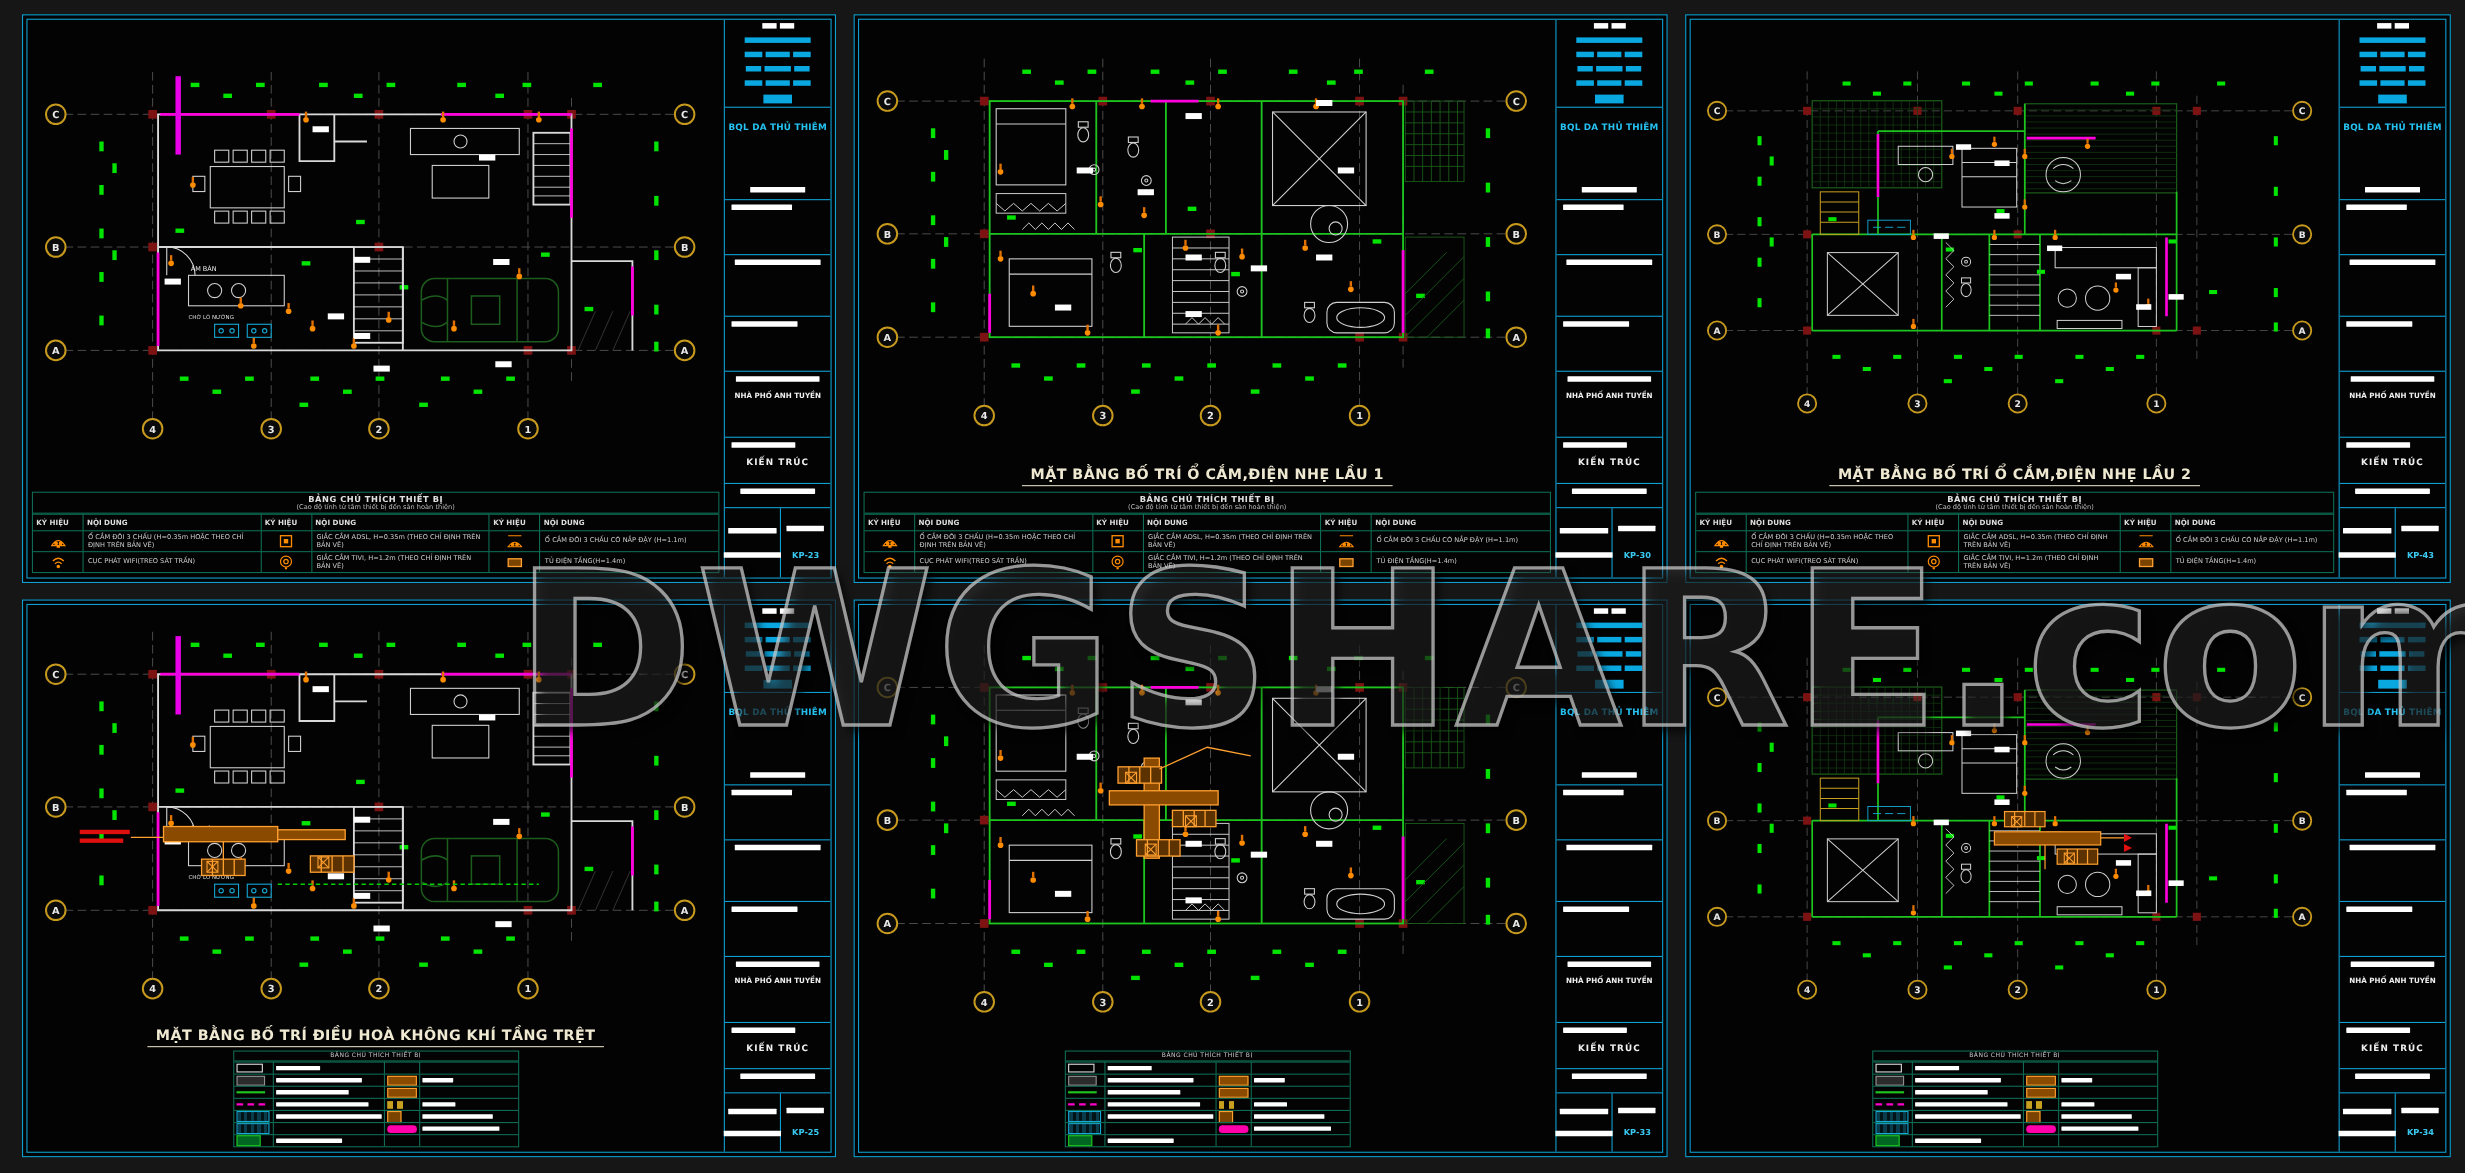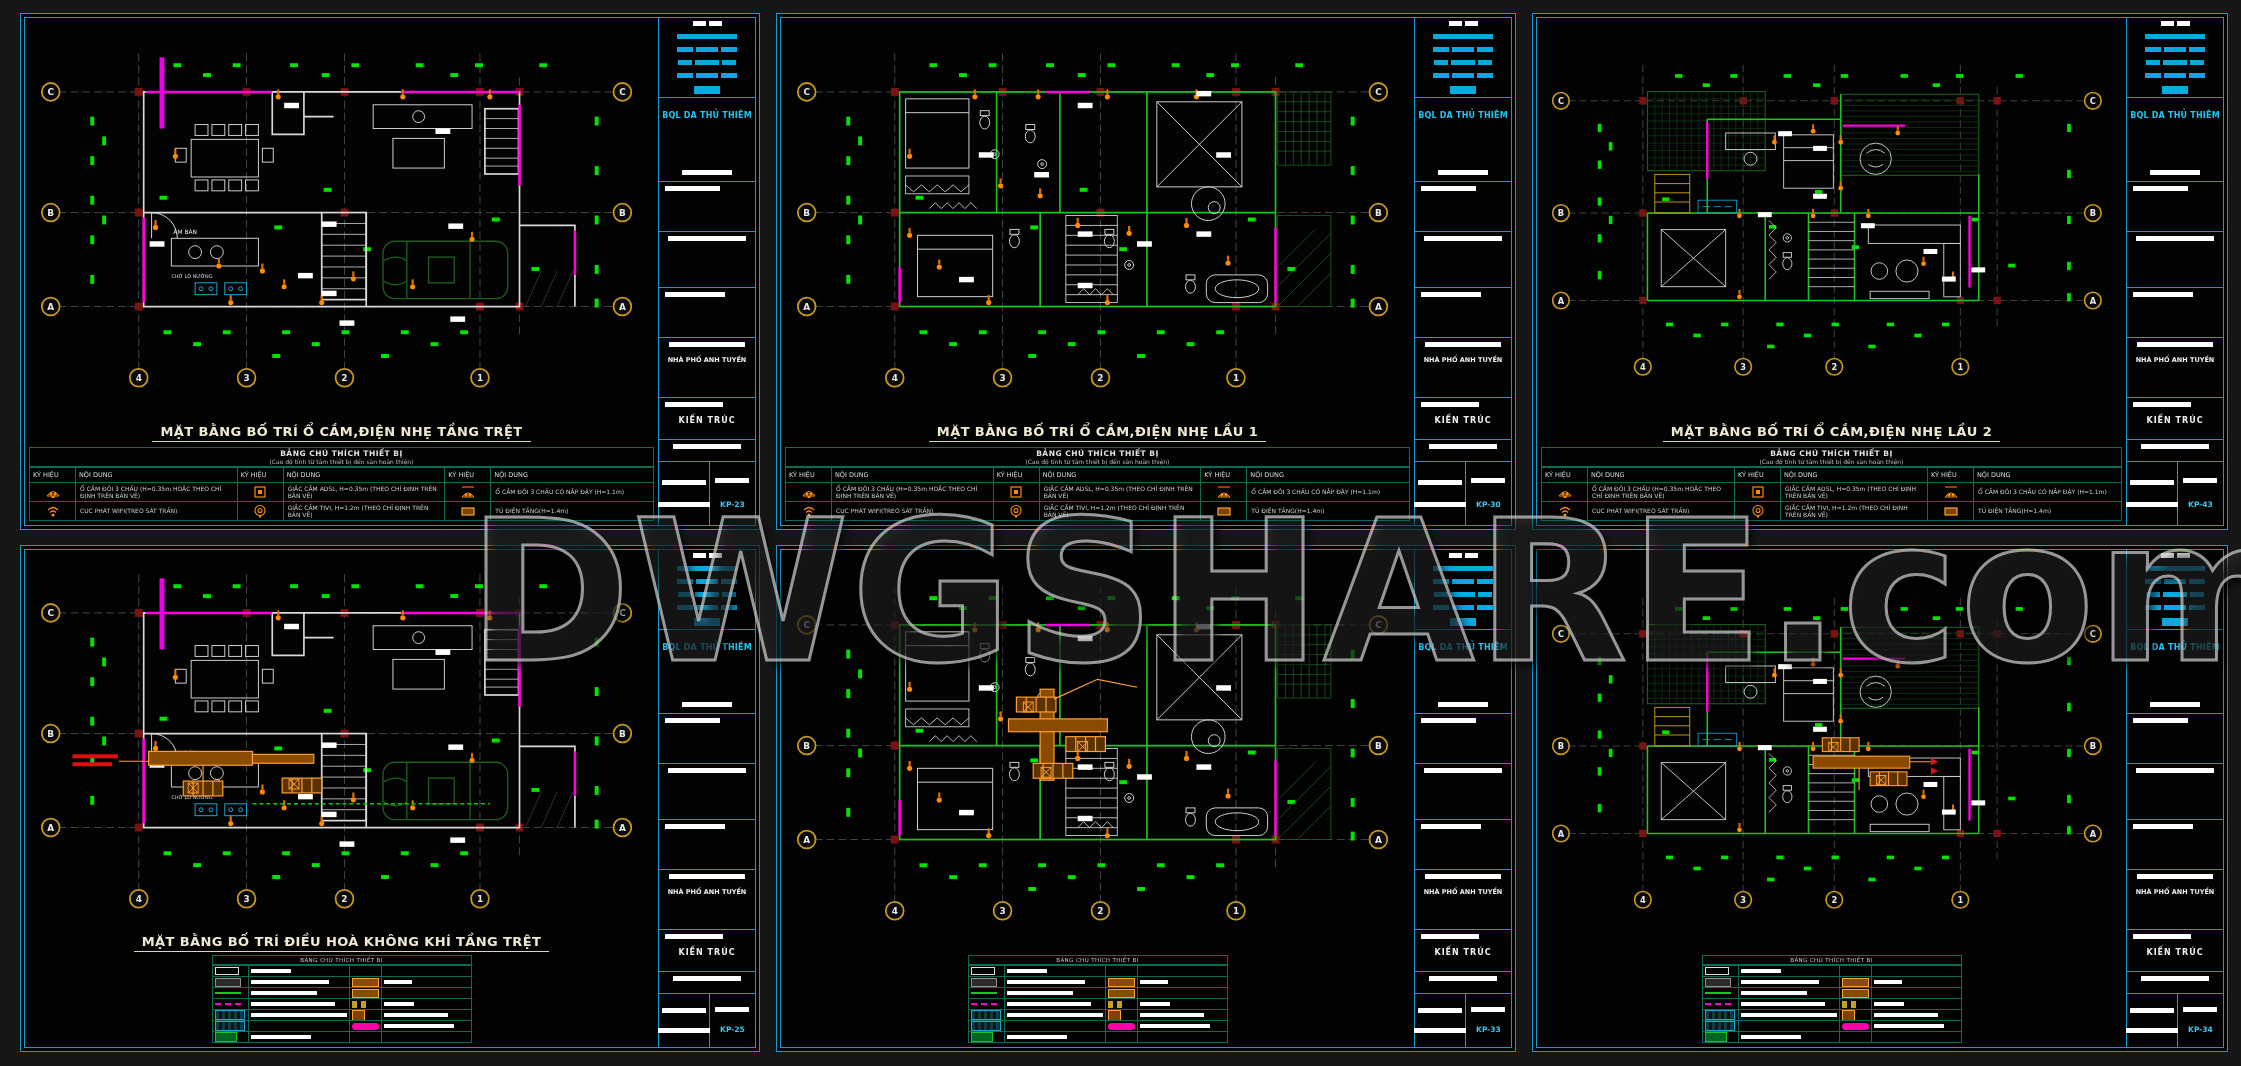--- a/index.html
+++ b/index.html
@@ -17,21 +17,21 @@
   .stxt{font-weight:bold;font-size:13px;color:#efe9d2;border-bottom:1.5px solid #dcd6bd;padding:0 8px 2px;letter-spacing:.4px;white-space:nowrap;}
 
   
   .legend{flex:0 0 auto;margin:2px 4px 4px 4px;border:1px solid #0e6b54;color:#cfcfcf;}
   .lg-h{text-align:center;border-bottom:1px solid #0e6b54;padding:1px 0;}
   .lg-t{font-size:7.5px;font-weight:bold;color:#e2e2e2;letter-spacing:.5px;}
   .lg-s{font-size:6px;color:#bdbdbd;}
   .lg-g{display:grid;grid-template-columns:46px 1fr 46px 1fr 46px 1fr;}
   .lg-g>div{border-right:1px solid #0e6b54;border-top:1px solid #0e6b54;min-height:12px;display:flex;align-items:center;}
   .lg-g>div:nth-child(6n){border-right:none;}
-  .hc{justify-content:flex-start;padding:1px 3px;font-size:6.5px;font-weight:normal;color:#ddd;text-align:center;}
+  .hc{justify-content:flex-start;padding:1px 3px;font-size:6.5px;font-weight:bold;color:#ddd;text-align:center;}
   .ic{justify-content:center;padding:2px 0;}
   .tc{font-size:6px;line-height:1.25;padding:1px 4px;color:#cfcfcf;}
   .lic{width:16px;height:14px;}
 
   
   .legend-s{flex:0 0 auto;width:258px;margin:0 auto 4px auto;border:1px solid #0e6b54;}
   .lgs-h{font-size:5.5px;color:#c9c9c9;text-align:center;border-bottom:1px solid #0e6b54;padding:1px 0;letter-spacing:.4px;}
   .lgs-g{display:grid;grid-template-columns:36px 1fr 32px 1fr;}
   .lgs-g>div{border-right:1px solid #0e6b54;border-top:1px solid #0e6b54;height:10px;display:flex;align-items:center;padding:0 2px;}
   .lgs-g>div:nth-child(4n){border-right:none;}
@@ -521,23 +521,20 @@
 </svg>
 
 <div class="sheet" style="left:20px;top:13px;width:740px;height:517px">
  <div class="sh-in">
   <div class="main">
     <div class="plan">
       <svg viewBox="0 0 640 368" style="font-family:'DejaVu Sans',sans-serif">
             <use href="#planA"></use>
           </svg>
     </div>
-    <div class="stitle">
-          <span class="stxt">MẶT BẰNG BỐ TRÍ Ổ CẮM,ĐIỆN NHẸ TẦNG TRỆT</span>
-        </div>
     <div class="legend">
       <div class="lg-h">
         <div class="lg-t">BẢNG CHÚ THÍCH THIẾT BỊ</div>
         <div class="lg-s">(Cao độ tính từ tâm thiết bị đến sàn hoàn thiện)</div>
       </div>
       <div class="lg-g">
         <div class="hc">KÝ HIỆU</div>
             <div class="hc">NỘI DUNG</div>
         <div class="hc">KÝ HIỆU</div>
             <div class="hc">NỘI DUNG</div>

